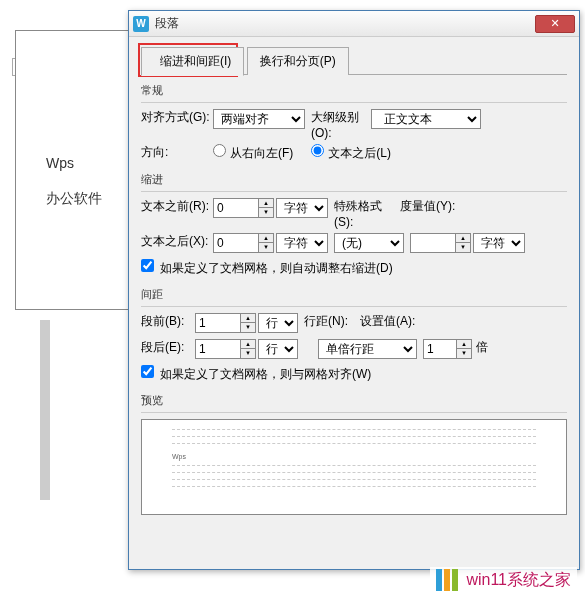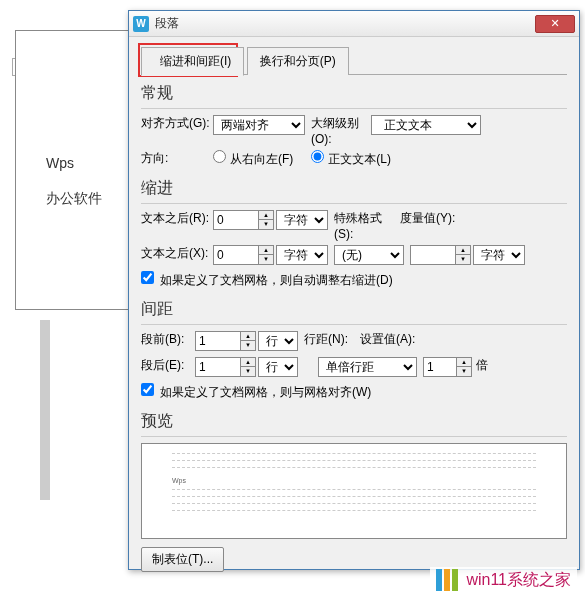--- a/index.html
+++ b/index.html
@@ -21,21 +21,21 @@
 
 .content { padding: 10px 12px; position: relative; }
 
 
 .tabbar { position: relative; height: 28px; border-bottom: 1px solid #aaa; margin-bottom: 8px; }
 .tab { display: inline-block; padding: 5px 12px; background: #f0f0f0; border: 1px solid #aaa; border-bottom: none; margin-right: -1px; cursor: pointer; position: relative; }
 .tab.active { background: #f0f0f0; z-index: 2; border-bottom: 1px solid #f0f0f0; margin-bottom: -1px; padding-left: 18px; }
 .tab-highlight { position: absolute; left: -3px; top: -4px; width: 100px; height: 34px; border: 2px solid #e03030; pointer-events: none; }
 
 
-.section-label { font-size: 16px; color: #333; margin: 6px 0 4px; }
+.section-label { font-size: 11px; color: #333; margin: 6px 0 4px; }
 .section-line { border: none; border-top: 1px solid #ccc; margin: 0 0 6px; }
 
 .row { display: flex; align-items: flex-start; margin: 4px 0; min-height: 22px; }
 .lbl { display: inline-block; width: 72px; }
 .lbl-s { display: inline-block; width: 60px; margin-left: 6px; }
 .lbl-s2 { display: inline-block; width: 58px; margin-left: 6px; }
 
 select, input[type=text] { height: 20px; border: 1px solid #888; background: #fff; padding: 0 3px; font-size: 12px; font-family: inherit; }
 .combo { width: 92px; }
 .combo-lg { width: 110px; padding-left: 8px; }
@@ -98,27 +98,27 @@
     <div class="row">
       <span class="lbl">对齐方式(G):</span>
       <select class="combo"><option>两端对齐</option></select>
       <span class="lbl-s">大纲级别(O):</span>
       <select class="combo-lg"><option>正文文本</option></select>
     </div>
     <div class="row">
       <span class="lbl">方向:</span>
       <label><input type="radio" class="radio" name="dir" style=""><span>从右向左(F)</span></label>
       <span style="width:18px;"></span>
-      <label><input type="radio" class="radio" name="dir" checked="" style=""><span>正文文本(L)</span></label>
+      <label><input type="radio" class="radio" name="dir" checked="" style=""><span>文本之后(L)</span></label>
     </div>
 
     <div class="section-label">缩进</div>
     <hr class="section-line">
     <div class="row">
-      <span class="lbl">文本之后(R):</span>
+      <span class="lbl">文本之前(R):</span>
       <span class="spin-wrap">
           <input type="text" class="spin" value="0" style="">
           <span class="spin-btns">
             <span>▴</span>
             <span>▾</span>
           </span>
         </span>
       <select class="select-unit"><option>字符</option></select>
       <span class="lbl-s">特殊格式(S):</span>
       <span class="lbl-s2">度量值(Y):</span>
@@ -192,23 +192,20 @@
       <div class="pv-line"></div>
         <div class="pv-line"></div>
         <div class="pv-line"></div>
       <div class="pv-text">Wps</div>
       <div class="pv-line"></div>
         <div class="pv-line"></div>
         <div class="pv-line"></div>
         <div class="pv-line"></div>
     </div>
 
-    <div class="row">
-      <span class="btn">制表位(T)...</span>
-    </div>
   </div>
 </div>
 
 <div class="watermark">
   <div class="wm-logo">
     <div class="wm-bar b1"></div>
       <div class="wm-bar b2"></div>
       <div class="wm-bar b3"></div>
   </div>
   <span>win11系统之家</span>

